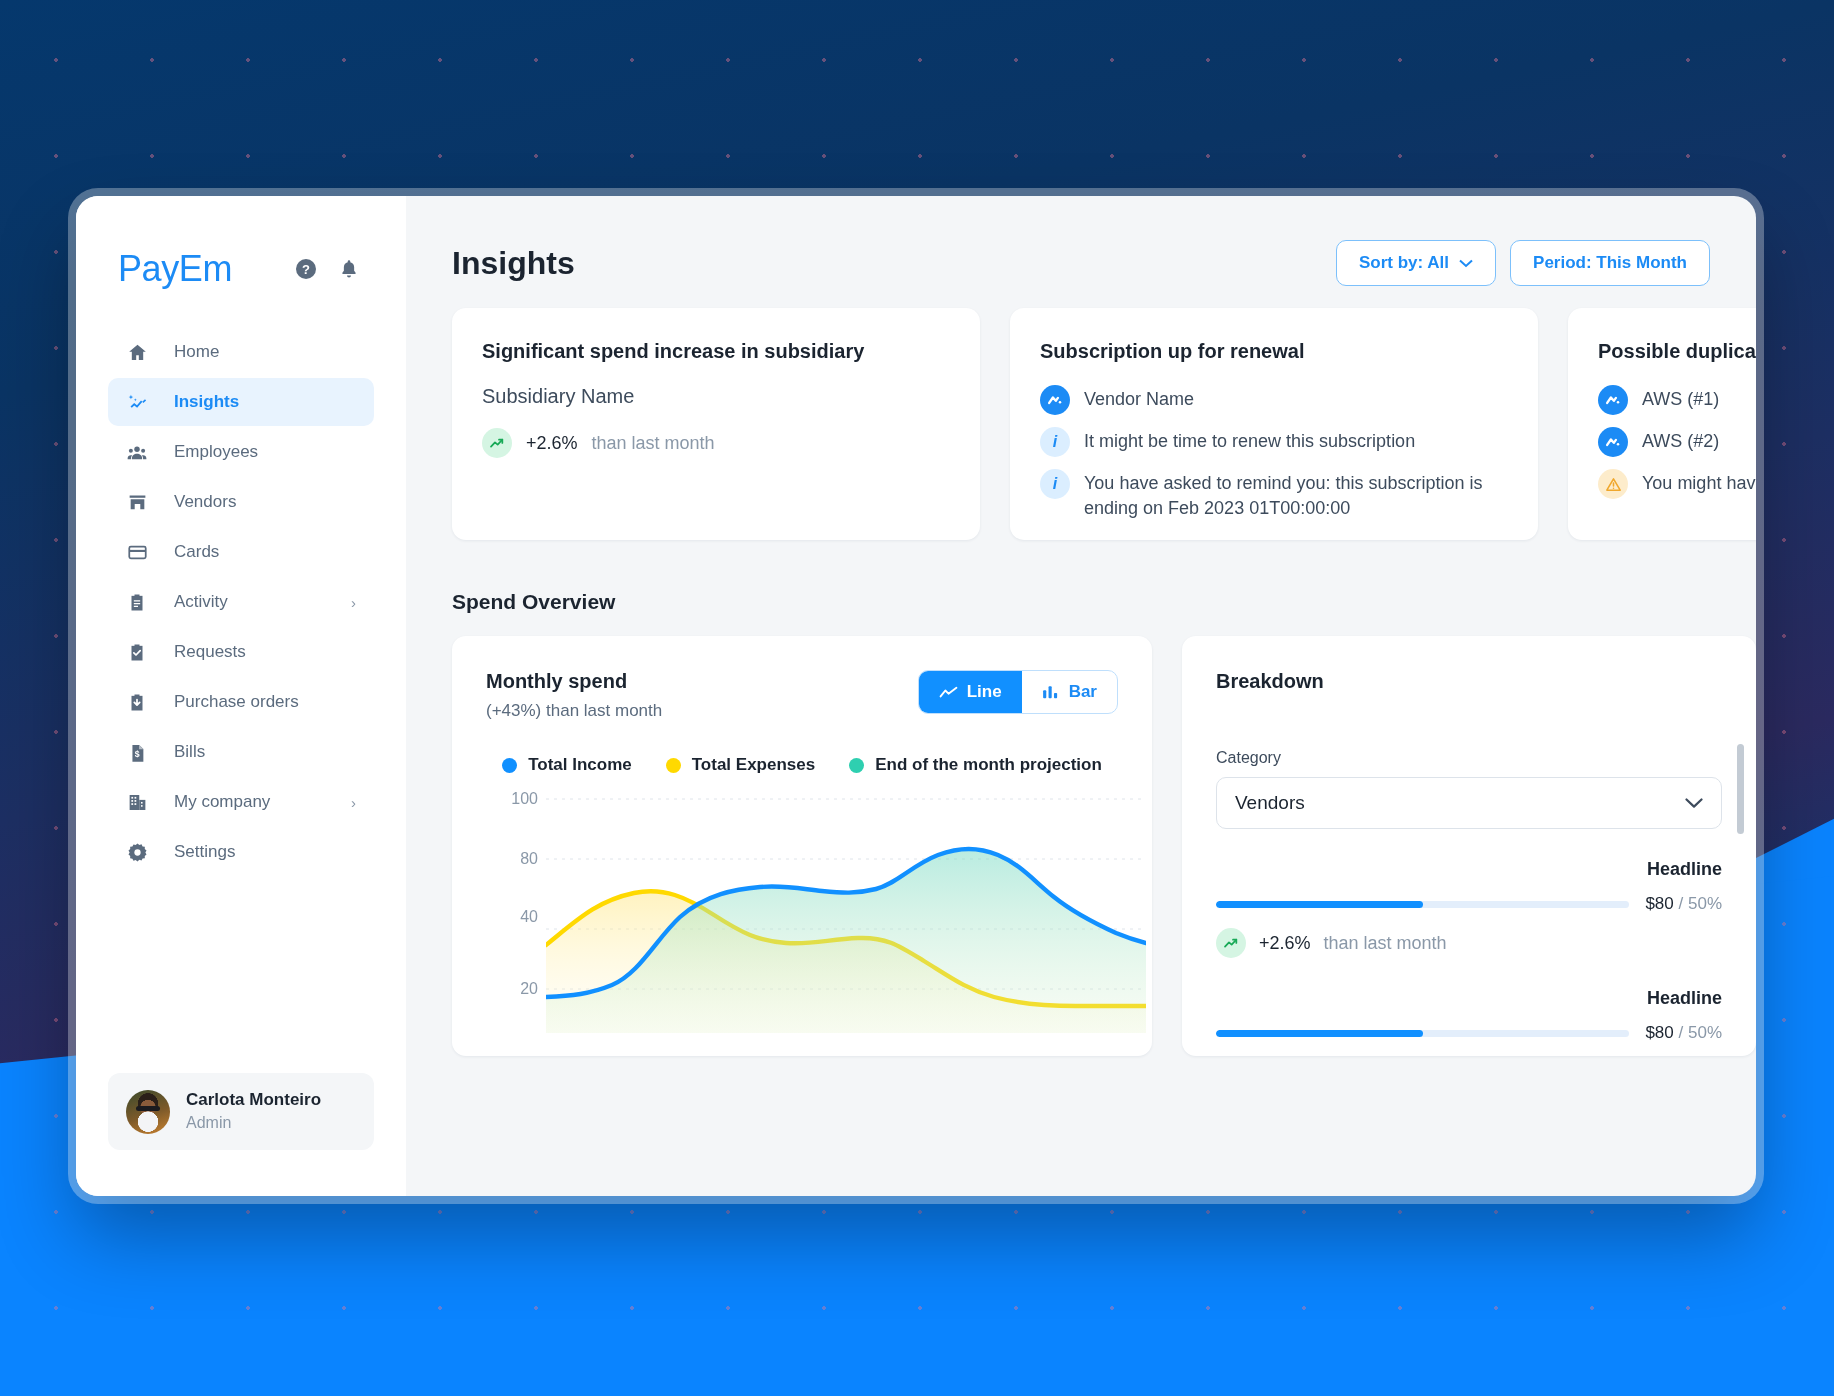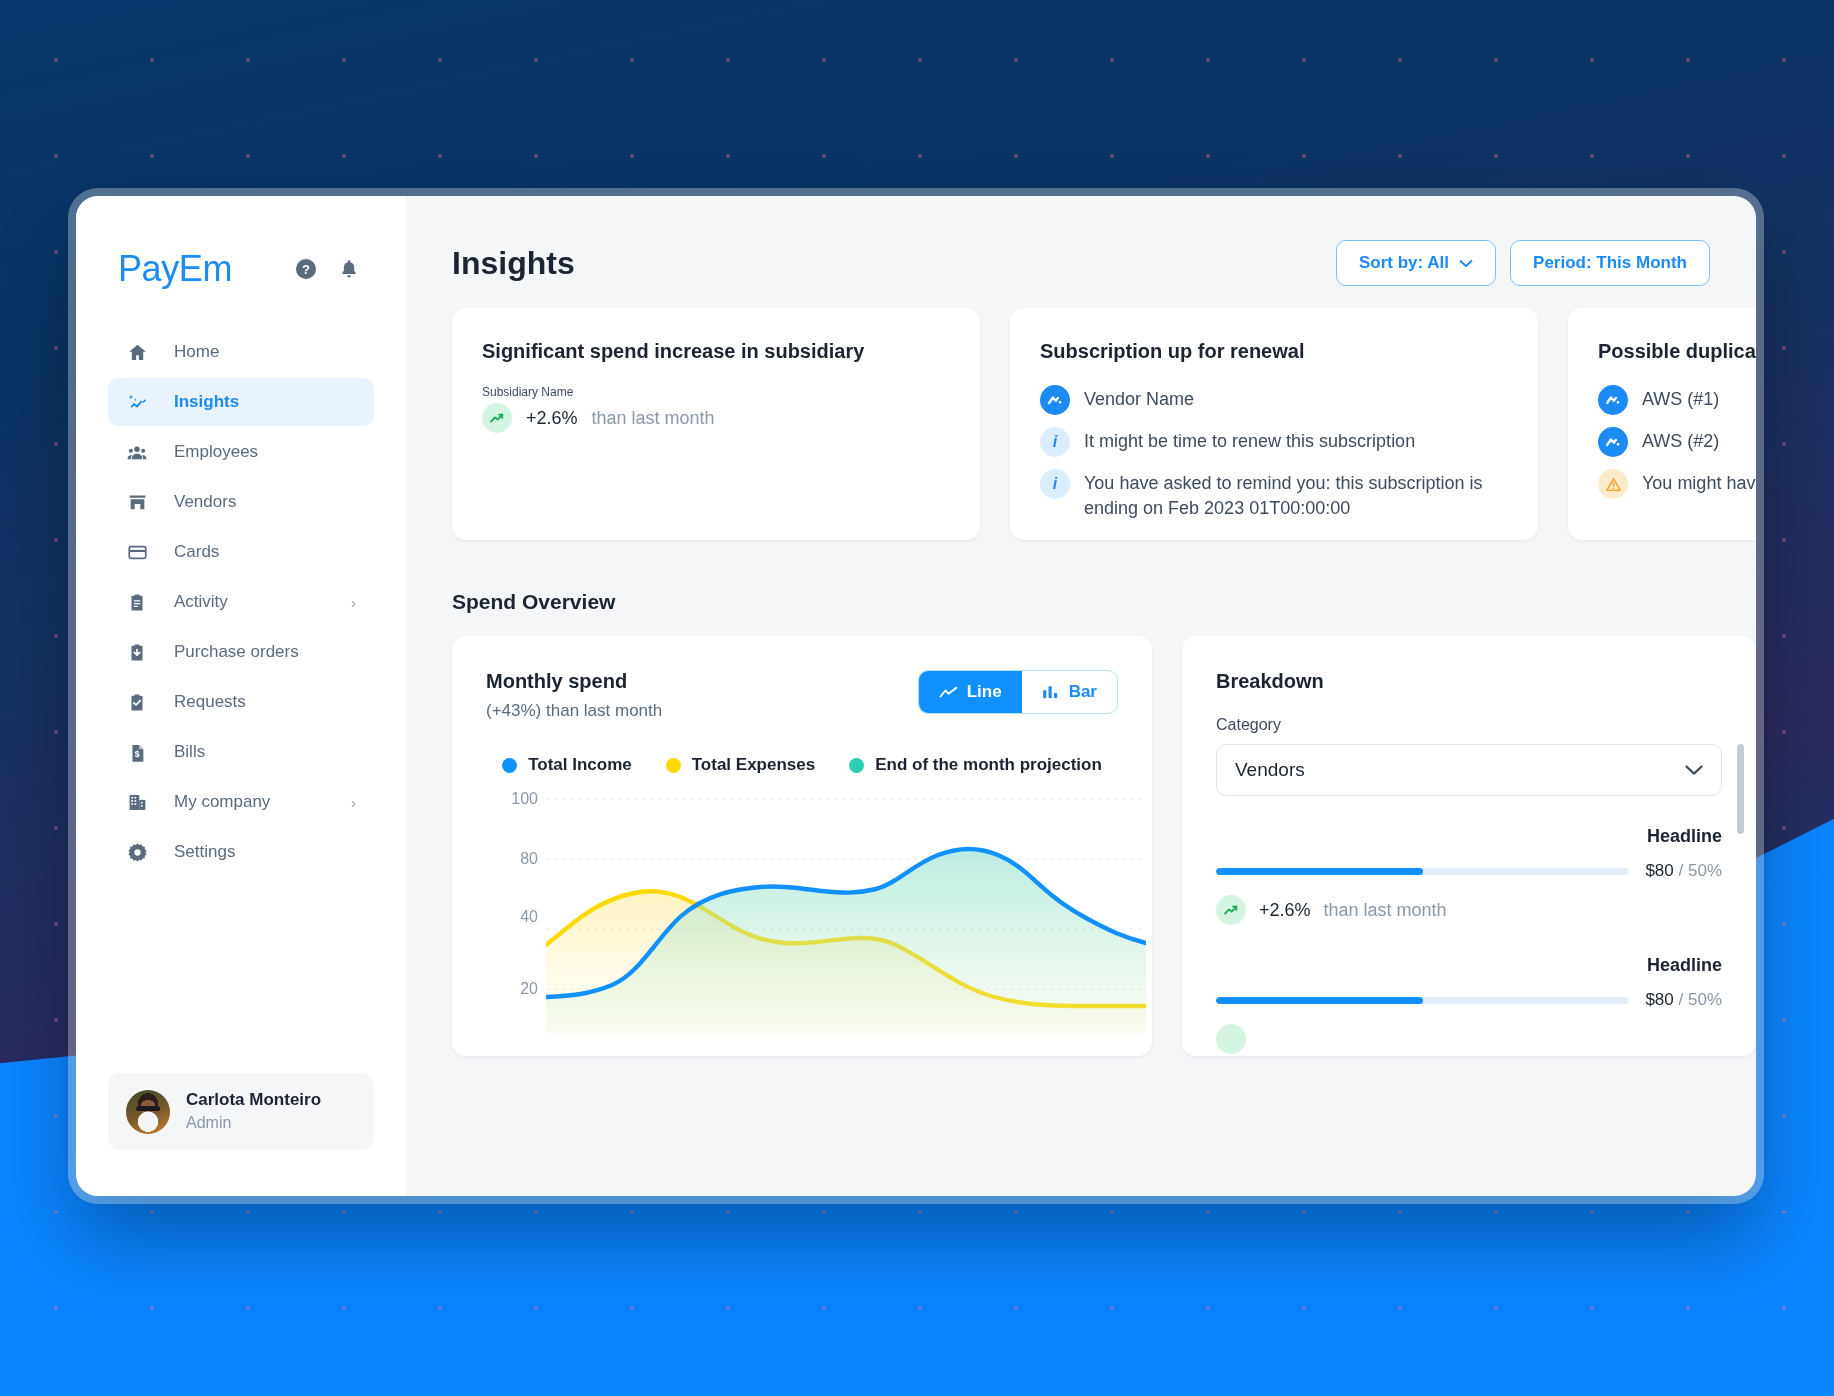--- a/index.html
+++ b/index.html
@@ -112,21 +112,21 @@
   
   .cards-row {
     display: flex; gap: 30px; padding: 22px 0 0 46px; position: relative;
   }
   .sg-card {
     background: #fff; border-radius: 14px; padding: 32px 30px;
     width: 528px; flex: none; height: 232px;
     box-shadow: 0 1px 3px rgba(20,40,70,0.07);
   }
   .sg-title { font-size: 20px; font-weight: bold; color: #1b2430; margin-bottom: 22px; }
-  .sg-sub { font-size: 12px; color: #3d4b5c; margin-bottom: 4px; }
+  .sg-sub { font-size: 20px; color: #3d4b5c; margin-bottom: 20px; }
   .metric-row { display: flex; align-items: center; gap: 14px; }
   .badge-circle {
     width: 30px; height: 30px; border-radius: 50%; flex: none;
     display: flex; align-items: center; justify-content: center;
   }
   .badge-green { background: #d5f5e3; color: #18a957; }
   .badge-info  { background: #dbeeff; color: #1c8bf5; font-weight: bold; font-size: 16px; font-style: italic; }
   .badge-warn  { background: #fdeccb; color: #f0a72c; }
   .badge-vendor{ background: #1c8bf5; color: #fff; }
   .metric-strong { font-size: 18px; color: #1b2430; }
@@ -169,21 +169,21 @@
   }
   .plot { position: absolute; left: 60px; right: 0; top: 0; height: 240px; }
 
   
   .bd-card {
     background: #fff; border-radius: 14px; flex: 1; min-width: 0;
     padding: 34px 34px 0 34px; height: 420px; position: relative; overflow: hidden;
     box-shadow: 0 1px 3px rgba(20,40,70,0.07);
   }
   .bd-title { font-size: 20px; font-weight: bold; color: #1b2430; }
-  .field-label { font-size: 16px; color: #3d4b5c; margin-top: 23px; margin-bottom: 10px; }
+  .field-label { font-size: 16px; color: #3d4b5c; margin-top: 56px; margin-bottom: 10px; }
   .select {
     border: 1.5px solid #dde3ea; border-radius: 10px; height: 52px;
     display: flex; align-items: center; padding: 0 18px;
     font-size: 19px; color: #1b2430; cursor: pointer;
   }
   .select .chev { margin-left: auto; color: #3d4b5c; }
   .bd-item { margin-top: 30px; text-align: right; }
   .bd-head { font-size: 18px; font-weight: bold; color: #1b2430; margin-bottom: 14px; }
   .bar-row { display: flex; align-items: center; gap: 16px; }
   .bar-track { flex: 1; height: 7px; border-radius: 4px; background: #e3eefb; overflow: hidden; }
@@ -287,34 +287,34 @@
             </svg>
           </span>
         <span class="nav-label">Activity</span>
         <span class="chev">›</span>
       </div>
       <div class="nav-item">
         <span class="nav-ico">
             <svg width="20" height="21" viewBox="0 0 24 24" fill="currentColor">
               <path d="M9 2.4h6v2.2H9z"></path>
               <path d="M5.4 4h13.2v17.6H5.4z"></path>
-              <path d="M12 8.4v6M8.8 11.8L12 15.2l3.2-3.4" stroke="#fff" stroke-width="2.1" fill="none" stroke-linecap="round" stroke-linejoin="round"></path>
-            </svg>
-          </span>
-        <span class="nav-label">Purchase orders</span>
+              <path d="M8.2 12.4l2.6 2.6 5-5.2" stroke="#fff" stroke-width="2.1" fill="none" stroke-linecap="round" stroke-linejoin="round"></path>
+            </svg>
+          </span>
+        <span class="nav-label">Requests</span>
       </div>
       <div class="nav-item">
         <span class="nav-ico">
             <svg width="20" height="21" viewBox="0 0 24 24" fill="currentColor">
               <path d="M9 2.4h6v2.2H9z"></path>
               <path d="M5.4 4h13.2v17.6H5.4z"></path>
-              <path d="M8.2 12.4l2.6 2.6 5-5.2" stroke="#fff" stroke-width="2.1" fill="none" stroke-linecap="round" stroke-linejoin="round"></path>
-            </svg>
-          </span>
-        <span class="nav-label">Requests</span>
+              <path d="M12 8.4v6M8.8 11.8L12 15.2l3.2-3.4" stroke="#fff" stroke-width="2.1" fill="none" stroke-linecap="round" stroke-linejoin="round"></path>
+            </svg>
+          </span>
+        <span class="nav-label">Purchase orders</span>
       </div>
       <div class="nav-item">
         <span class="nav-ico">
             <svg width="19" height="21" viewBox="0 0 24 24" fill="currentColor">
               <path d="M5.6 2.4h8.6l5.2 5.2v16H5.6z"></path>
               <path d="M14 2.4l5.4 5.4H14z" fill="#fff" opacity=".55"></path>
               <text x="11.6" y="18" font-size="11" font-weight="bold" text-anchor="middle" fill="#fff" font-family="Liberation Sans, sans-serif">$</text>
             </svg>
           </span>
         <span class="nav-label">Bills</span>

